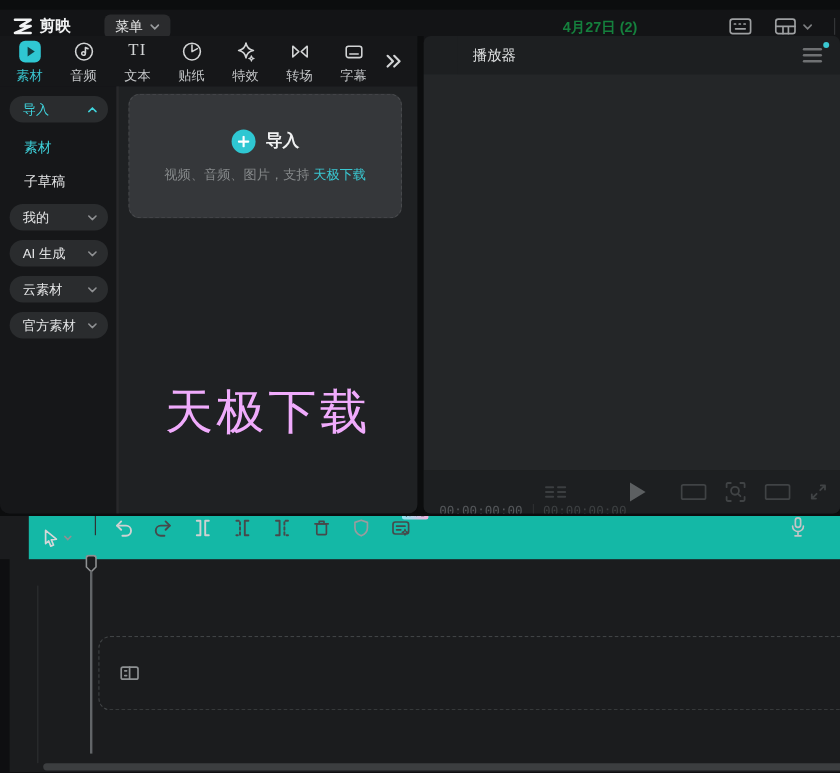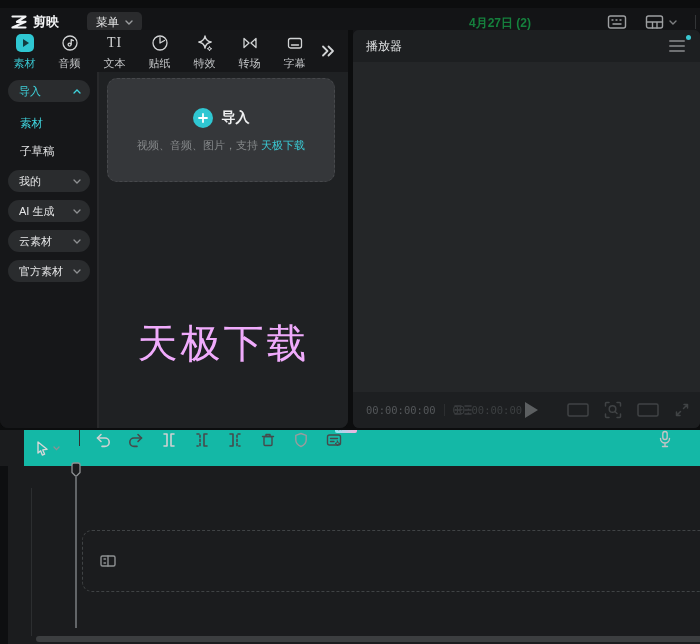--- a/index.html
+++ b/index.html
@@ -65,29 +65,29 @@
   .import-row { display:flex; align-items:center; gap:9px; }
   .plus-circle { width:20px; height:20px; border-radius:50%; background:#2fc7d2;
     display:flex; align-items:center; justify-content:center; }
   .import-title { font-size:14px; font-weight:bold; color:#f0f1f2; }
   .import-sub { font-size:11px; color:#85888a; }
   .import-sub .link { color:#3ac8d2; }
   .watermark { position:absolute; left:0; right:0; top:244px; text-align:center;
     font-size:40px; color:#f0abfc; letter-spacing:3px; }
 
   
-  .player-header { height:32px; display:flex; align-items:center; padding:12px 13px; background:#1d1f21; }
+  .player-header { height:32px; display:flex; align-items:center; padding:12px 13px; background:#1d1f21;margin-left:28px; }
   .player-title { font-size:12px; color:#e0e2e3; }
   .hamburger { margin-left:auto; position:relative; width:18px; height:12px; cursor:default; }
   .hamburger i { position:absolute; left:0; width:16px; height:2px; background:#6f7173; border-radius:1px; }
   .hamburger i:nth-child(1){top:0;} .hamburger i:nth-child(2){top:5px;} .hamburger i:nth-child(3){top:10px;}
   .ham-dot { position:absolute; right:-4px; top:-5px; width:5px; height:5px; border-radius:50%; background:#3ac8d2; }
   .viewer { flex:1; background:#242628; }
   .player-controls { height:36px; position:relative; background:#1d1f21; }
-  .timecodes { position:absolute; left:13px; top:0; height:36px; display:flex; align-items:center; gap:8px;
+  .timecodes { position:absolute; left:13px; top:16px; height:36px; display:flex; align-items:center; gap:8px;
     font-family:"DejaVu Sans Mono", monospace; font-size:10.5px; }
   .tc-cur { color:#54575a; }
   .tc-div { width:1px; height:12px; background:#2c2e30; }
   .tc-total { color:#3d4042; }
   .quality-icon { position:absolute; left:100px; top:11px; color:#3b3e40; }
   .play-btn { position:absolute; left:172px; top:10px; width:0; height:0;
     border-left:13px solid #5c5f61; border-top:8px solid transparent; border-bottom:8px solid transparent; cursor:default; }
   .pc-right { position:absolute; right:10px; top:0; height:36px; display:flex; align-items:center; gap:15px; color:#404345; }
 
   

